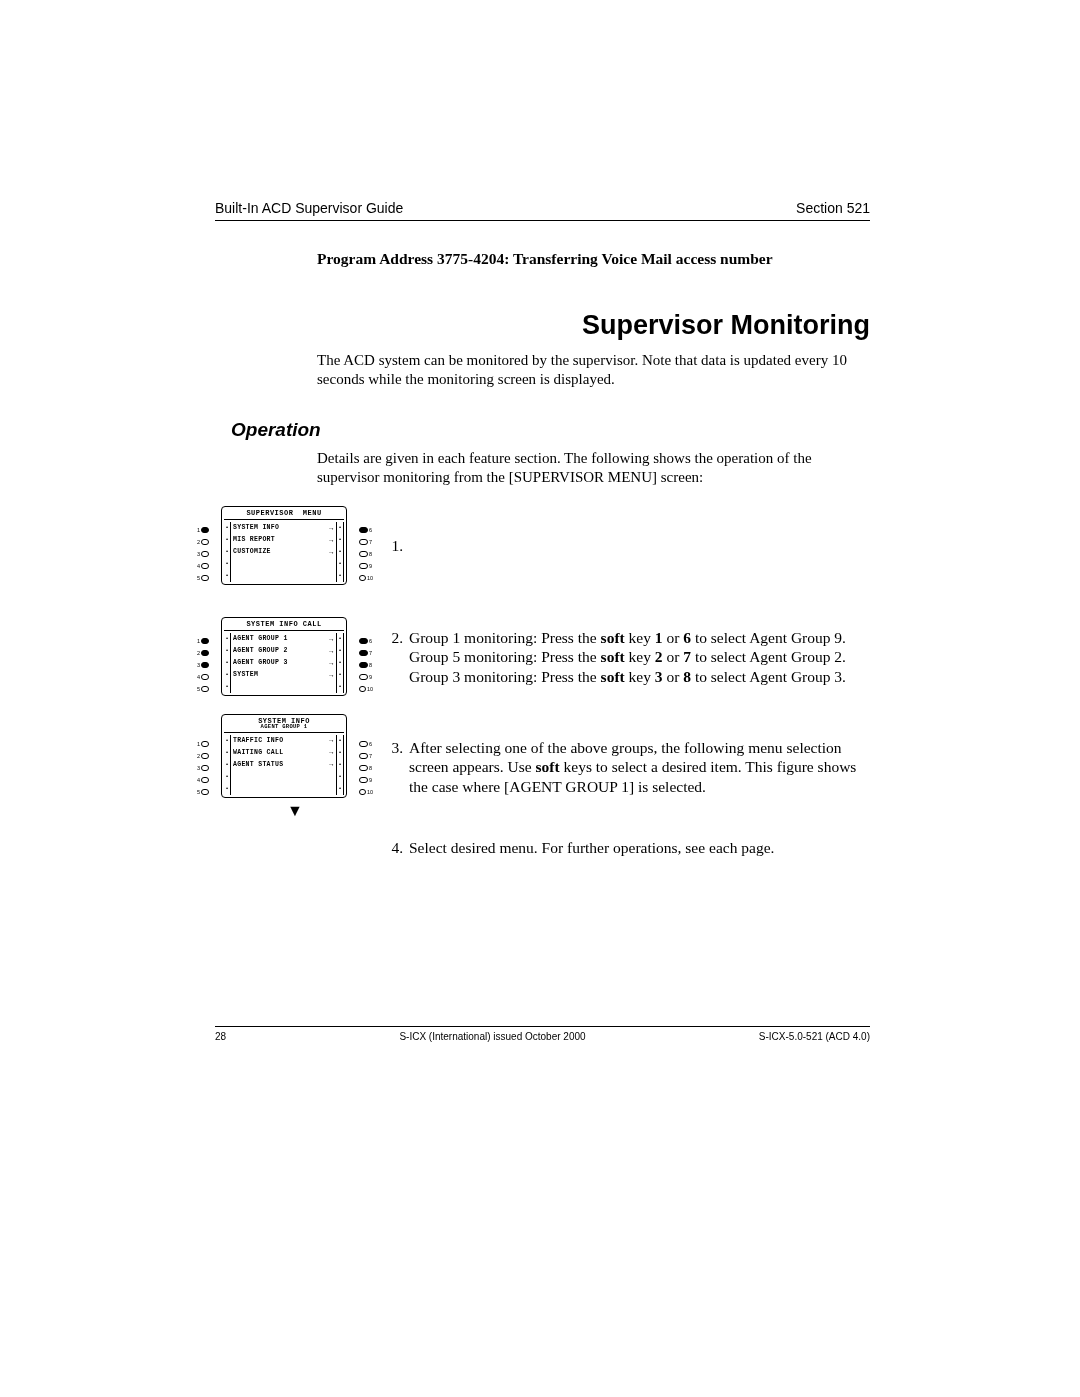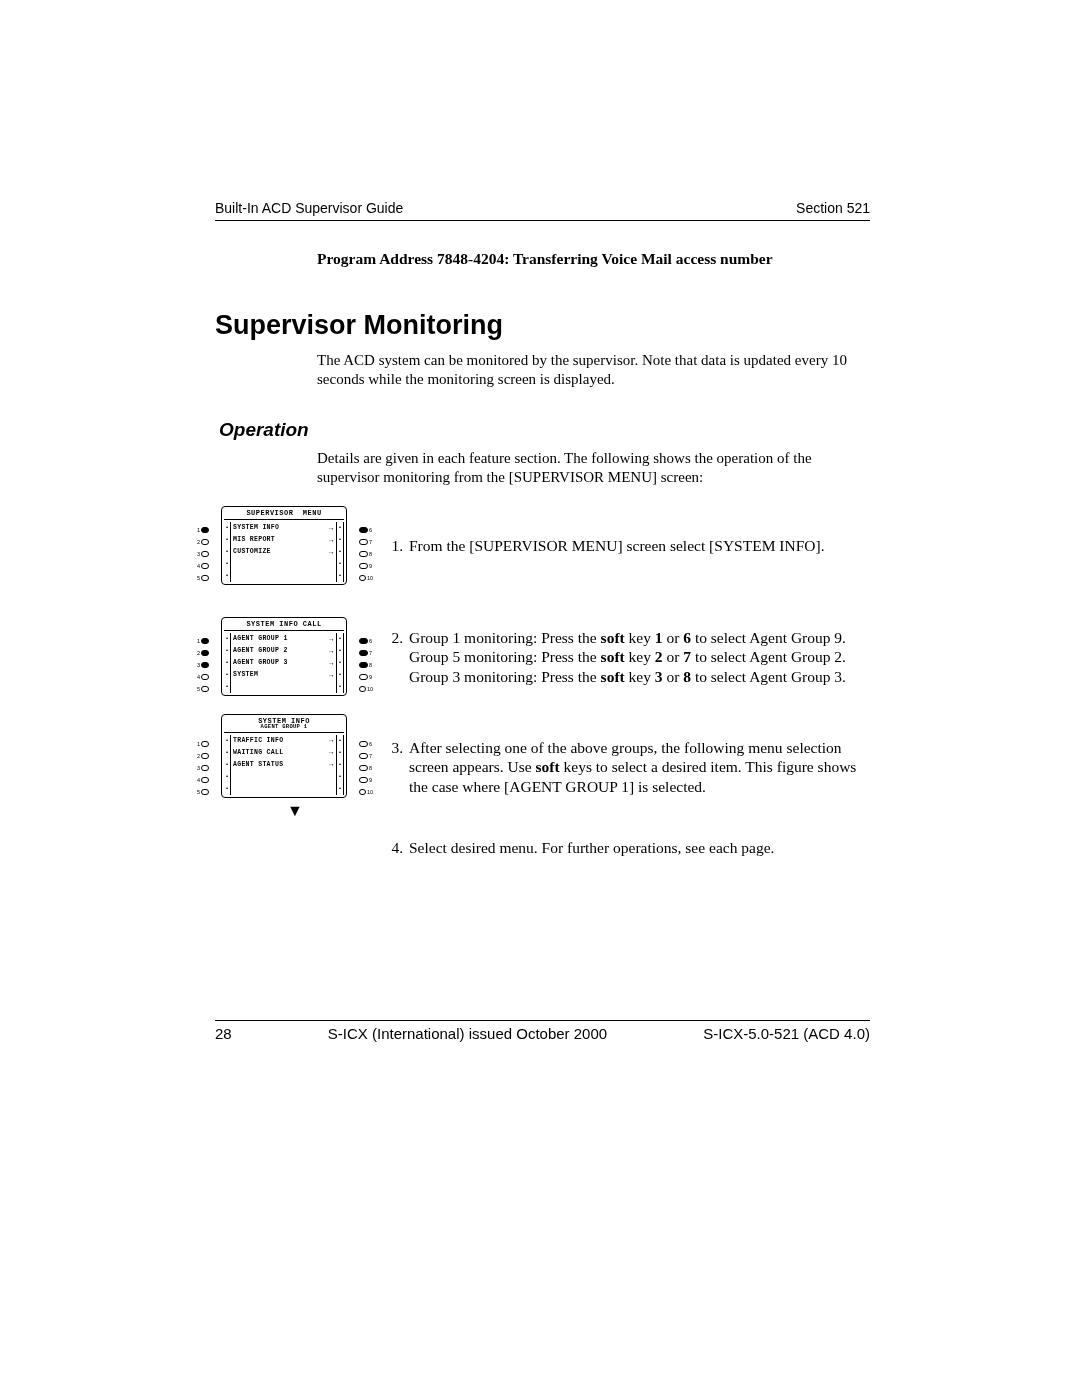--- a/index.html
+++ b/index.html
@@ -31,32 +31,33 @@
     line-height: 1.25;
   }
   .program-block .title {
     font-weight: bold;
   }
   h1.section-heading {
     font-family: Arial, Helvetica, sans-serif;
     font-weight: bold;
     font-size: 27px;
     margin: 42px 0 10px 0;
+    text-align: right;
   }
   .section-body {
     margin-left: 102px;
     font-size: 15px;
     line-height: 1.25;
   }
   h2.operation-heading {
     font-family: Arial, Helvetica, sans-serif;
     font-style: italic;
     font-weight: bold;
     font-size: 19px;
-    margin: 30px 0 8px 4px;
+    margin: 30px 0 8px 16px;
   }
   .step-row {
     display: flex;
     align-items: center;
     margin-top: 20px;
   }
   .step-row .diagram-col {
     width: 160px;
     flex: 0 0 160px;
   }
@@ -154,36 +155,36 @@
   .footer-row {
     position: absolute;
     left: 215px;
     right: 210px;
     bottom: 355px;
     border-top: 1px solid #000;
     padding-top: 4px;
     display: flex;
     justify-content: space-between;
     font-family: Arial, Helvetica, sans-serif;
-    font-size: 15px;
+    font-size: 10px;
   }
   .bold { font-weight: bold; }
 </style>
 </head>
 <body>
 
 <div class="page">
 
   <div class="header-row">
     <span>Built-In ACD Supervisor Guide</span>
     <span>Section 521</span>
   </div>
 
   <div class="program-block">
-    <span class="title">Program Address 7848-4204: Transferring Voice Mail access number</span><br>
+    <span class="title">Program Address 3775-4204: Transferring Voice Mail access number</span><br>
   </div>
 
   <h1 class="section-heading">Supervisor Monitoring</h1>
 
   <div class="section-body">The ACD system can be monitored by the supervisor. Note that data is updated every 10 seconds while the monitoring screen is displayed.</div>
 
   <h2 class="operation-heading">Operation</h2>
 
   <div class="section-body">Details are given in each feature section. The following shows the operation of the supervisor monitoring from the [SUPERVISOR MENU] screen:</div>
 
@@ -270,21 +271,20 @@
               <span class="led"></span>
               <span class="n">10</span>
             </div>
         </div>
       </div>
     </div>
     <div class="text-col">
       <ol class="steps">
           <li>
         <span class="num">1.</span>
-        <span>From the [SUPERVISOR MENU] screen select [SYSTEM INFO].</span>
       </li>
         </ol>
     </div>
   </div>
 
   <div class="step-row" style="margin-top:32px">
     <div class="diagram-col">
       <div class="diagram-wrap">
         <div class="side-leds left">
           <div class="side-row">

